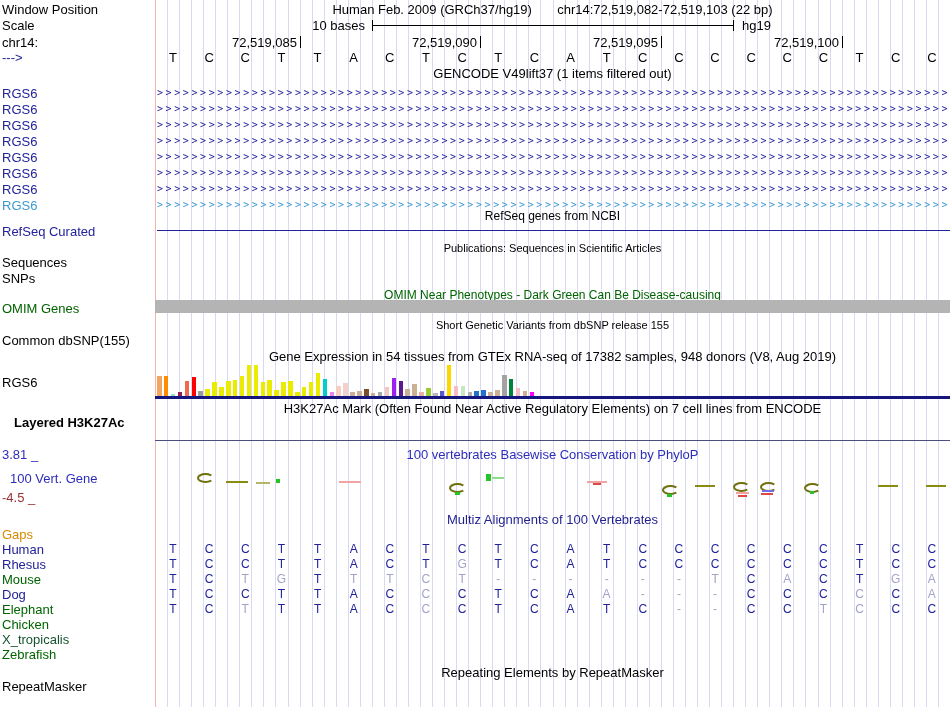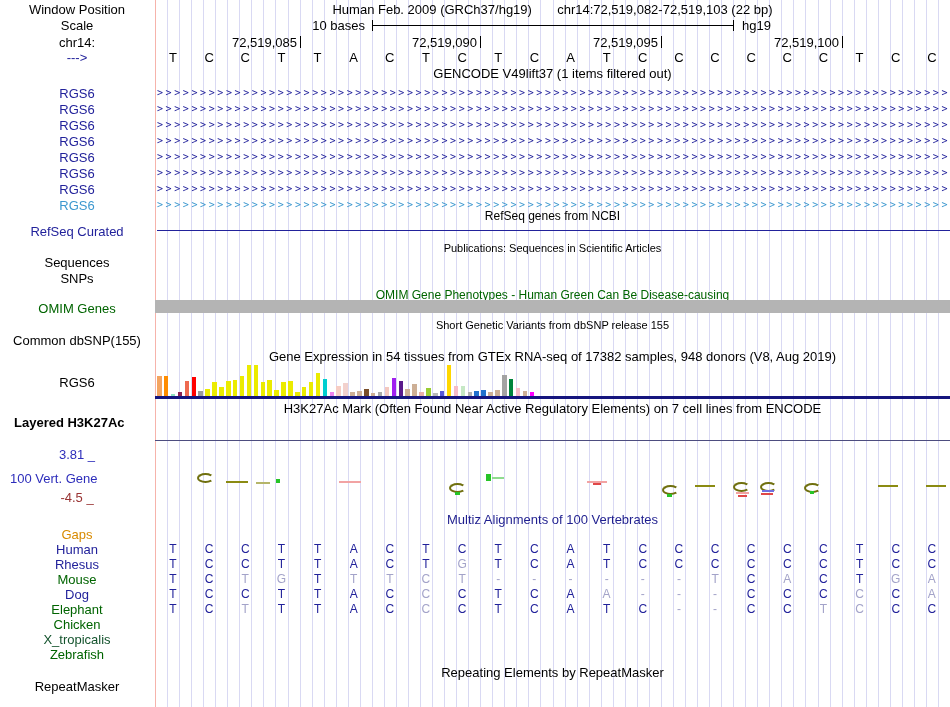--- a/index.html
+++ b/index.html
@@ -1,19 +1,19 @@
 <!DOCTYPE html>
 <html><head>
 <meta charset="utf-8">
 <style>
   html,body{margin:0;padding:0;background:#fff;}
   #view{position:relative;width:950px;height:707px;background:#fff;overflow:hidden;
         font-family:"Liberation Sans","DejaVu Sans",sans-serif;color:#000;}
   .abs{position:absolute;white-space:nowrap;}
-  .lbl{position:absolute;left:2px;width:150px;text-align:center;font-size:13px;white-space:nowrap;}
+  .lbl{position:absolute;left:2px;width:150px;text-align:left;font-size:13px;white-space:nowrap;}
   .title{position:absolute;left:155px;width:795px;text-align:center;font-size:13px;white-space:nowrap;}
   .grid-line{position:absolute;top:0;width:1px;height:707px;}
   .col-letter{position:absolute;width:36px;text-align:center;font-size:13px;}
   .aln-letter{position:absolute;width:36px;text-align:center;font-size:12px;}
   .arrow-row{position:absolute;left:157px;width:791px;height:14px;overflow:hidden;
              font-family:"DejaVu Sans Mono",monospace;font-size:10px;letter-spacing:2.6px;line-height:14px;}
   .tickline{position:absolute;width:1px;height:12px;background:#000;}
   .cons-oval{position:absolute;border-radius:50%;}
   .gtex-bar{position:absolute;}
 </style>
@@ -164,21 +164,21 @@
     </div>
 
   <div class="title" style="top:209px;font-size:12px;">RefSeq genes from NCBI</div>
   <div class="lbl" style="top:224px;color:#22229b;">RefSeq Curated</div>
   <div class="abs" style="left:157px;top:230px;width:793px;height:1px;background:#22229b;"></div>
 
   <div class="title" style="top:242px;font-size:11px;">Publications: Sequences in Scientific Articles</div>
   <div class="lbl" style="top:255px;">Sequences</div>
   <div class="lbl" style="top:271px;">SNPs</div>
 
-  <div class="title" style="top:288px;font-size:12px;color:#006400;">OMIM Gene Phenotypes - Human Green Can Be Disease-causing</div>
+  <div class="title" style="top:288px;font-size:12px;color:#006400;">OMIM Near Phenotypes - Dark Green Can Be Disease-causing</div>
   <div class="lbl" style="top:301px;color:#006400;">OMIM Genes</div>
   <div class="abs" style="left:155px;top:300px;width:795px;height:13px;background:#b4b4b4;"></div>
 
   <div class="title" style="top:319px;font-size:11px;">Short Genetic Variants from dbSNP release 155</div>
   <div class="lbl" style="top:333px;">Common dbSNP(155)</div>
 
   <div class="title" style="top:349px;">Gene Expression in 54 tissues from GTEx RNA-seq of 17382 samples, 948 donors (V8, Aug 2019)</div>
   <div class="lbl" style="top:375px;">RGS6</div>
   <div id="gtex-bars">
       <div class="gtex-bar" style="left: 157px; top: 376px; width: 4.6px; height: 20px; background: rgb(244, 164, 96);"></div>
@@ -237,20 +237,21 @@
       <div class="gtex-bar" style="left: 522.7px; top: 391px; width: 4.6px; height: 5px; background: rgb(205, 175, 149);"></div>
       <div class="gtex-bar" style="left: 529.6px; top: 392px; width: 4.6px; height: 4px; background: rgb(255, 0, 255);"></div>
     </div>
   <div class="abs" style="left:155px;top:396px;width:795px;height:3px;background:#15157e;"></div>
 
   <div class="title" style="top:401px;">H3K27Ac Mark (Often Found Near Active Regulatory Elements) on 7 cell lines from ENCODE</div>
   <div class="abs" style="left:14px;top:415px;font-size:13px;font-weight:bold;">Layered H3K27Ac</div>
   <div class="abs" style="left:155px;top:440px;width:795px;height:1px;background:#4d4d7f;"></div>
 
   <div class="lbl" style="top:447px;color:#2d2dbb;">3.81 _</div>
+  <div class="title" style="top:447px;color:#2d2dbb;">100 vertebrates Basewise Conservation by PhyloP</div>
   <div class="abs" style="left:10px;top:471px;font-size:13px;color:#2d2dbb;">100 Vert. Gene</div>
   <div class="lbl" style="top:490px;color:#993333;">-4.5 _</div>
   <div id="cons-marks">
       <div class="abs cons-oval" style="left: 197px; top: 473px; width: 17px; height: 10px; border-width: 2.5px; border-style: solid; border-color: rgb(111, 111, 14) rgb(255, 255, 255) rgb(111, 111, 14) rgb(111, 111, 14); border-image: initial; box-sizing: border-box;"></div>
       <div class="abs" style="left: 226px; top: 481px; width: 22px; height: 2px; background: rgb(139, 139, 18);"></div>
       <div class="abs" style="left: 256px; top: 482px; width: 14px; height: 2px; background: rgb(181, 181, 106);"></div>
       <div class="abs" style="left: 276px; top: 479px; width: 4px; height: 4px; background: rgb(39, 196, 39);"></div>
       <div class="abs" style="left: 339px; top: 481px; width: 22px; height: 2px; background: rgb(242, 163, 163);"></div>
       <div class="abs cons-oval" style="left: 449px; top: 483px; width: 17px; height: 10px; border-width: 2.5px; border-style: solid; border-color: rgb(111, 111, 14) rgb(255, 255, 255) rgb(111, 111, 14) rgb(111, 111, 14); border-image: initial; box-sizing: border-box;"></div>
       <div class="abs" style="left: 455px; top: 492px; width: 5px; height: 3px; background: rgb(39, 196, 39);"></div>

